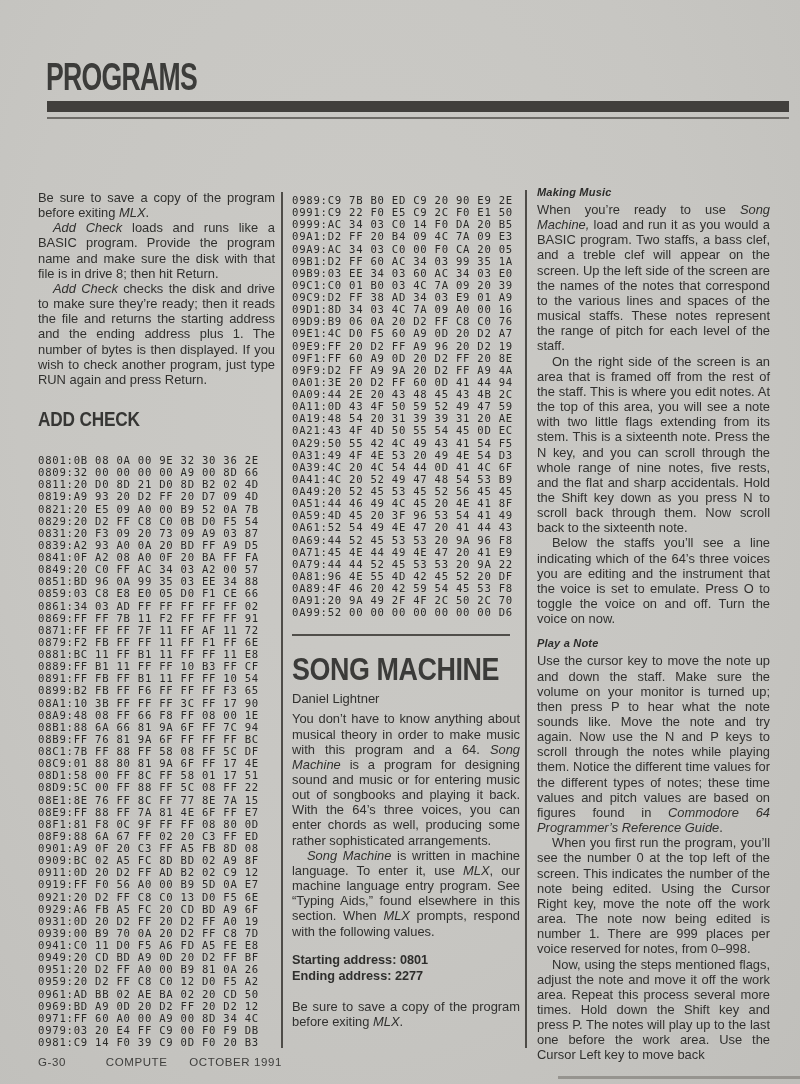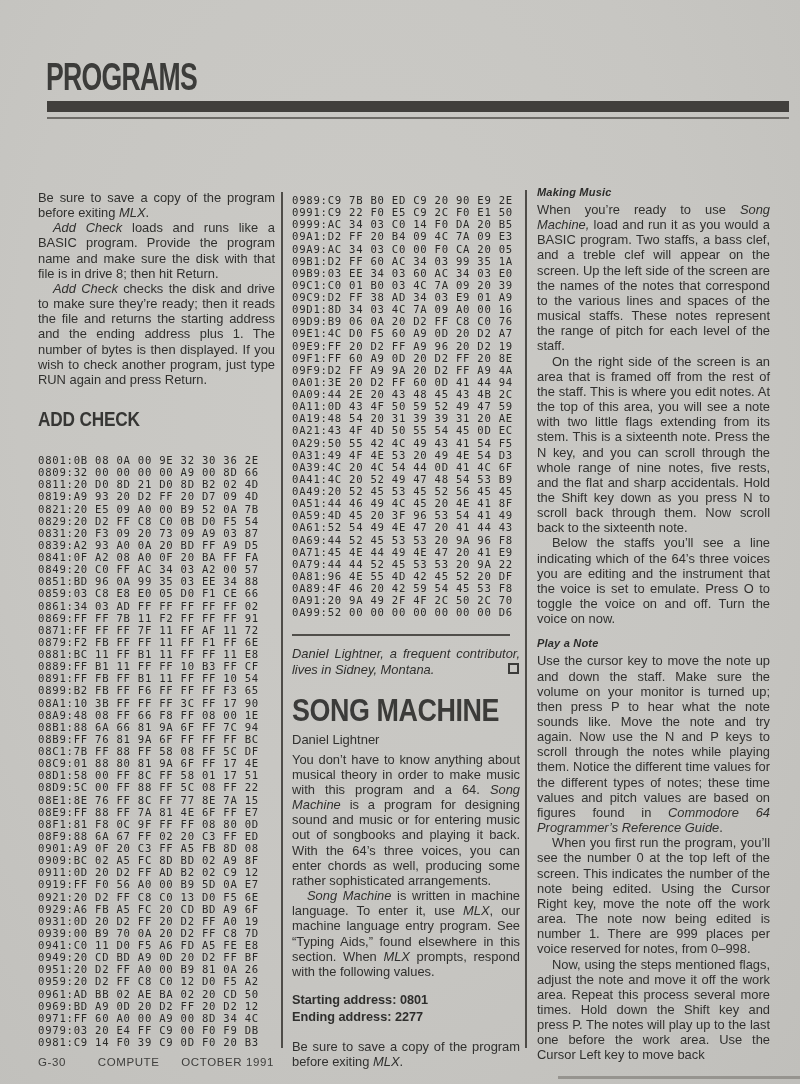--- a/index.html
+++ b/index.html
@@ -72,21 +72,21 @@
   .subhead{
     font-size:11px;font-weight:bold;font-style:italic;color:#2c2c2a;
     margin:0 0 4px 0;letter-spacing:0.2px;
   }
   .section + .section{margin-top:11px;}
 
   .page-footer{
     position:absolute;left:38px;top:1056px;
     font-size:11.5px;color:#3e3e3c;letter-spacing:0.6px;white-space:nowrap;
   }
-  .page-footer .mag{margin-left:28px;}
+  .page-footer .mag{margin-left:36px;}
   .page-footer .issue{margin-left:18px;text-align:center;}
 
   .bottom-edge{position:absolute;left:558px;top:1076px;width:242px;height:3px;background:#96948f;}
 </style>
 </head>
 <body>
 
 <div class="page">
 
   <div class="masthead-title">PROGRAMS</div>
@@ -102,24 +102,20 @@
         <p><i>Add Check</i> loads and runs like a BASIC program. Provide the program name and make sure the disk with that file is in drive 8; then hit Return.</p>
         <p><i>Add Check</i> checks the disk and drive to make sure they’re ready; then it reads the file and returns the starting address and the ending address plus 1. The number of bytes is then displayed. If you wish to check another program, just type RUN again and press Return.</p>
       </div>
     <div class="listing-title">ADD CHECK</div>
     <div class="hex-listing"><div class="hex-row">0801:0B 08 0A 00 9E 32 30 36 2E</div><div class="hex-row">0809:32 00 00 00 00 A9 00 8D 66</div><div class="hex-row">0811:20 D0 8D 21 D0 8D B2 02 4D</div><div class="hex-row">0819:A9 93 20 D2 FF 20 D7 09 4D</div><div class="hex-row">0821:20 E5 09 A0 00 B9 52 0A 7B</div><div class="hex-row">0829:20 D2 FF C8 C0 0B D0 F5 54</div><div class="hex-row">0831:20 F3 09 20 73 09 A9 03 87</div><div class="hex-row">0839:A2 93 A0 0A 20 BD FF A9 D5</div><div class="hex-row">0841:0F A2 08 A0 0F 20 BA FF FA</div><div class="hex-row">0849:20 C0 FF AC 34 03 A2 00 57</div><div class="hex-row">0851:BD 96 0A 99 35 03 EE 34 88</div><div class="hex-row">0859:03 C8 E8 E0 05 D0 F1 CE 66</div><div class="hex-row">0861:34 03 AD FF FF FF FF FF 02</div><div class="hex-row">0869:FF FF 7B 11 F2 FF FF FF 91</div><div class="hex-row">0871:FF FF FF 7F 11 FF AF 11 72</div><div class="hex-row">0879:F2 FB FF FF 11 FF F1 FF 6E</div><div class="hex-row">0881:BC 11 FF B1 11 FF FF 11 E8</div><div class="hex-row">0889:FF B1 11 FF FF 10 B3 FF CF</div><div class="hex-row">0891:FF FB FF B1 11 FF FF 10 54</div><div class="hex-row">0899:B2 FB FF F6 FF FF FF F3 65</div><div class="hex-row">08A1:10 3B FF FF FF 3C FF 17 90</div><div class="hex-row">08A9:48 08 FF 66 F8 FF 08 00 1E</div><div class="hex-row">08B1:88 6A 66 81 9A 6F FF 7C 94</div><div class="hex-row">08B9:FF 76 81 9A 6F FF FF FF BC</div><div class="hex-row">08C1:7B FF 88 FF 58 08 FF 5C DF</div><div class="hex-row">08C9:01 88 80 81 9A 6F FF 17 4E</div><div class="hex-row">08D1:58 00 FF 8C FF 58 01 17 51</div><div class="hex-row">08D9:5C 00 FF 88 FF 5C 08 FF 22</div><div class="hex-row">08E1:8E 76 FF 8C FF 77 8E 7A 15</div><div class="hex-row">08E9:FF 88 FF 7A 81 4E 6F FF E7</div><div class="hex-row">08F1:81 F8 0C 9F FF FF 08 80 0D</div><div class="hex-row">08F9:88 6A 67 FF 02 20 C3 FF ED</div><div class="hex-row">0901:A9 0F 20 C3 FF A5 FB 8D 08</div><div class="hex-row">0909:BC 02 A5 FC 8D BD 02 A9 8F</div><div class="hex-row">0911:0D 20 D2 FF AD B2 02 C9 12</div><div class="hex-row">0919:FF F0 56 A0 00 B9 5D 0A E7</div><div class="hex-row">0921:20 D2 FF C8 C0 13 D0 F5 6E</div><div class="hex-row">0929:A6 FB A5 FC 20 CD BD A9 6F</div><div class="hex-row">0931:0D 20 D2 FF 20 D2 FF A0 19</div><div class="hex-row">0939:00 B9 70 0A 20 D2 FF C8 7D</div><div class="hex-row">0941:C0 11 D0 F5 A6 FD A5 FE E8</div><div class="hex-row">0949:20 CD BD A9 0D 20 D2 FF BF</div><div class="hex-row">0951:20 D2 FF A0 00 B9 81 0A 26</div><div class="hex-row">0959:20 D2 FF C8 C0 12 D0 F5 A2</div><div class="hex-row">0961:AD BB 02 AE BA 02 20 CD 50</div><div class="hex-row">0969:BD A9 0D 20 D2 FF 20 D2 12</div><div class="hex-row">0971:FF 60 A0 00 A9 00 8D 34 4C</div><div class="hex-row">0979:03 20 E4 FF C9 00 F0 F9 DB</div><div class="hex-row">0981:C9 14 F0 39 C9 0D F0 20 B3</div></div>
   </div>
 
   <div class="col col-mid">
     <div class="hex-listing"><div class="hex-row">0989:C9 7B B0 ED C9 20 90 E9 2E</div><div class="hex-row">0991:C9 22 F0 E5 C9 2C F0 E1 50</div><div class="hex-row">0999:AC 34 03 C0 14 F0 DA 20 B5</div><div class="hex-row">09A1:D2 FF 20 B4 09 4C 7A 09 E3</div><div class="hex-row">09A9:AC 34 03 C0 00 F0 CA 20 05</div><div class="hex-row">09B1:D2 FF 60 AC 34 03 99 35 1A</div><div class="hex-row">09B9:03 EE 34 03 60 AC 34 03 E0</div><div class="hex-row">09C1:C0 01 B0 03 4C 7A 09 20 39</div><div class="hex-row">09C9:D2 FF 38 AD 34 03 E9 01 A9</div><div class="hex-row">09D1:8D 34 03 4C 7A 09 A0 00 16</div><div class="hex-row">09D9:B9 06 0A 20 D2 FF C8 C0 76</div><div class="hex-row">09E1:4C D0 F5 60 A9 0D 20 D2 A7</div><div class="hex-row">09E9:FF 20 D2 FF A9 96 20 D2 19</div><div class="hex-row">09F1:FF 60 A9 0D 20 D2 FF 20 8E</div><div class="hex-row">09F9:D2 FF A9 9A 20 D2 FF A9 4A</div><div class="hex-row">0A01:3E 20 D2 FF 60 0D 41 44 94</div><div class="hex-row">0A09:44 2E 20 43 48 45 43 4B 2C</div><div class="hex-row">0A11:0D 43 4F 50 59 52 49 47 59</div><div class="hex-row">0A19:48 54 20 31 39 39 31 20 AE</div><div class="hex-row">0A21:43 4F 4D 50 55 54 45 0D EC</div><div class="hex-row">0A29:50 55 42 4C 49 43 41 54 F5</div><div class="hex-row">0A31:49 4F 4E 53 20 49 4E 54 D3</div><div class="hex-row">0A39:4C 20 4C 54 44 0D 41 4C 6F</div><div class="hex-row">0A41:4C 20 52 49 47 48 54 53 B9</div><div class="hex-row">0A49:20 52 45 53 45 52 56 45 45</div><div class="hex-row">0A51:44 46 49 4C 45 20 4E 41 8F</div><div class="hex-row">0A59:4D 45 20 3F 96 53 54 41 49</div><div class="hex-row">0A61:52 54 49 4E 47 20 41 44 43</div><div class="hex-row">0A69:44 52 45 53 53 20 9A 96 F8</div><div class="hex-row">0A71:45 4E 44 49 4E 47 20 41 E9</div><div class="hex-row">0A79:44 44 52 45 53 53 20 9A 22</div><div class="hex-row">0A81:96 4E 55 4D 42 45 52 20 DF</div><div class="hex-row">0A89:4F 46 20 42 59 54 45 53 F8</div><div class="hex-row">0A91:20 9A 49 2F 4F 2C 50 2C 70</div><div class="hex-row">0A99:52 00 00 00 00 00 00 00 D6</div></div>
     <div class="mid-rule"></div>
-    <div class="contrib-wrap">
-      <p class="contrib-note">Daniel Lightner, a frequent contributor, lives in Sidney, Montana.</p>
-      <span class="end-mark"></span>
-    </div>
     <div class="article-title">SONG MACHINE</div>
     <p class="byline">Daniel Lightner</p>
     <div class="body-text article-body">
         <p>You don’t have to know anything about musical theory in order to make music with this program and a 64. <i>Song Machine</i> is a program for designing sound and music or for entering music out of songbooks and playing it back. With the 64’s three voices, you can enter chords as well, producing some rather sophisticated arrangements.</p>
         <p><i>Song Machine</i> is written in machine language. To enter it, use <i>MLX</i>, our machine language entry program. See “Typing Aids,” found elsewhere in this section. When <i>MLX</i> prompts, respond with the following values.</p>
       </div>
     <div class="addresses">
       <div>Starting address: 0801</div>
       <div>Ending address: 2277</div>
     </div>

